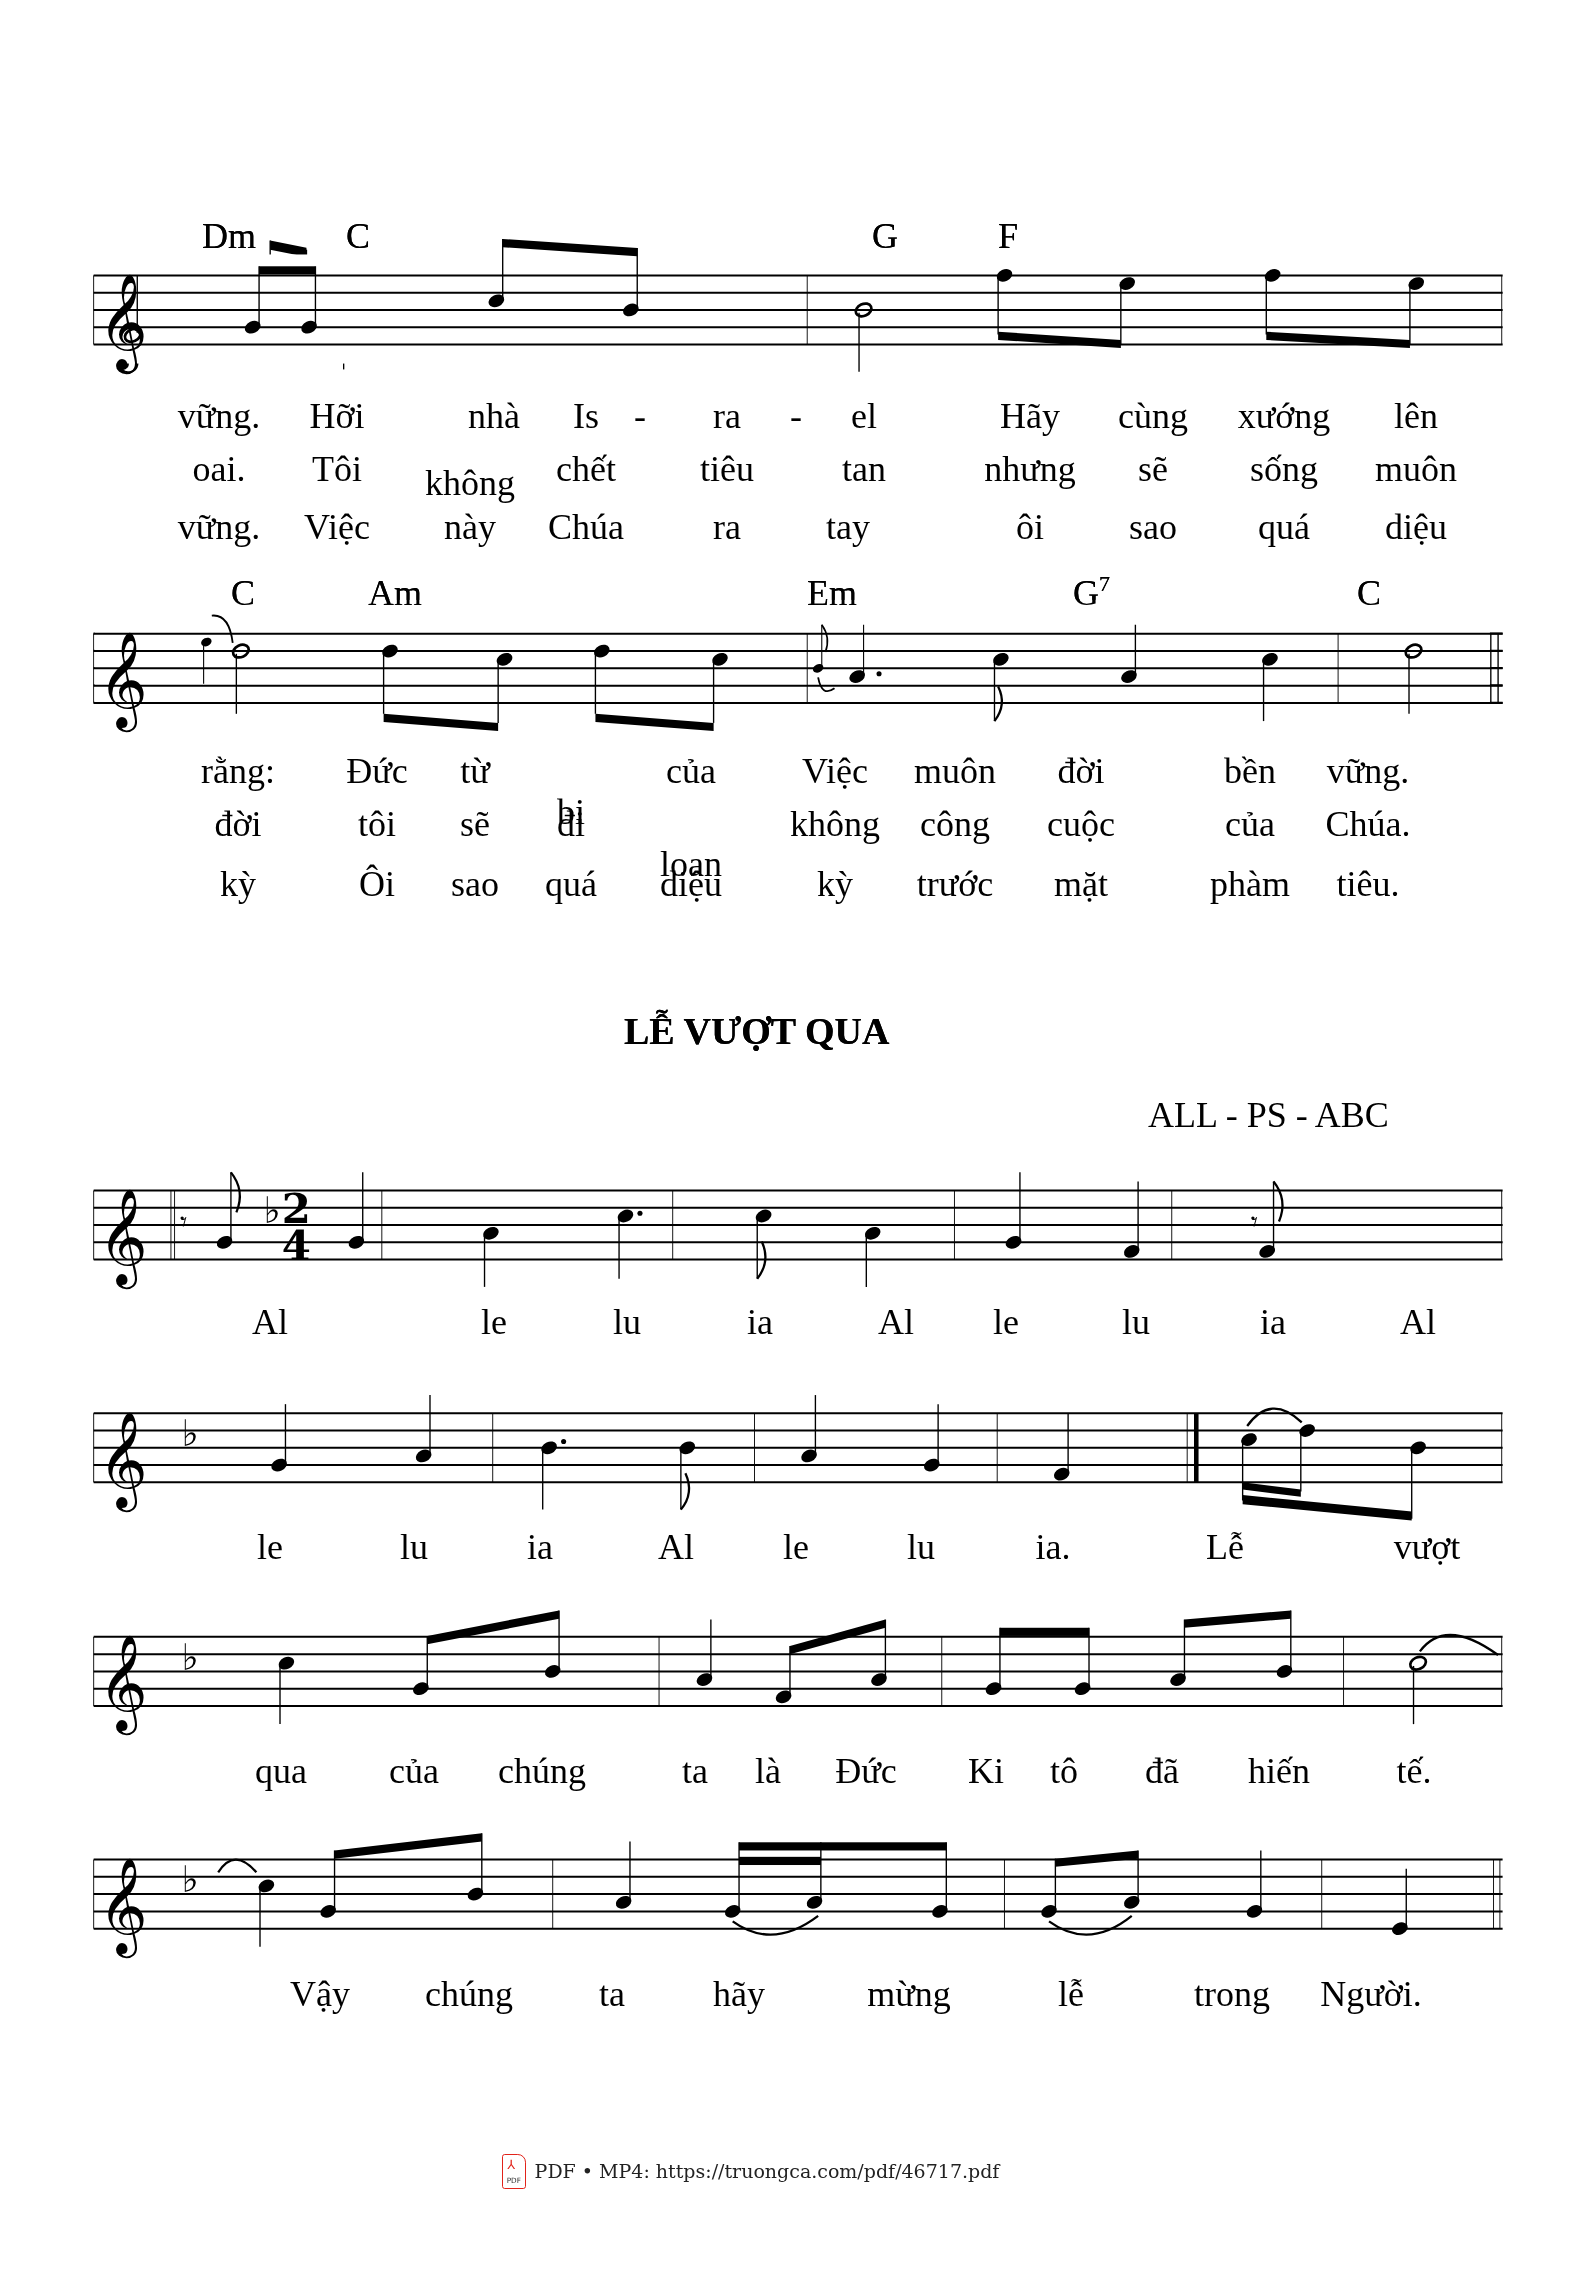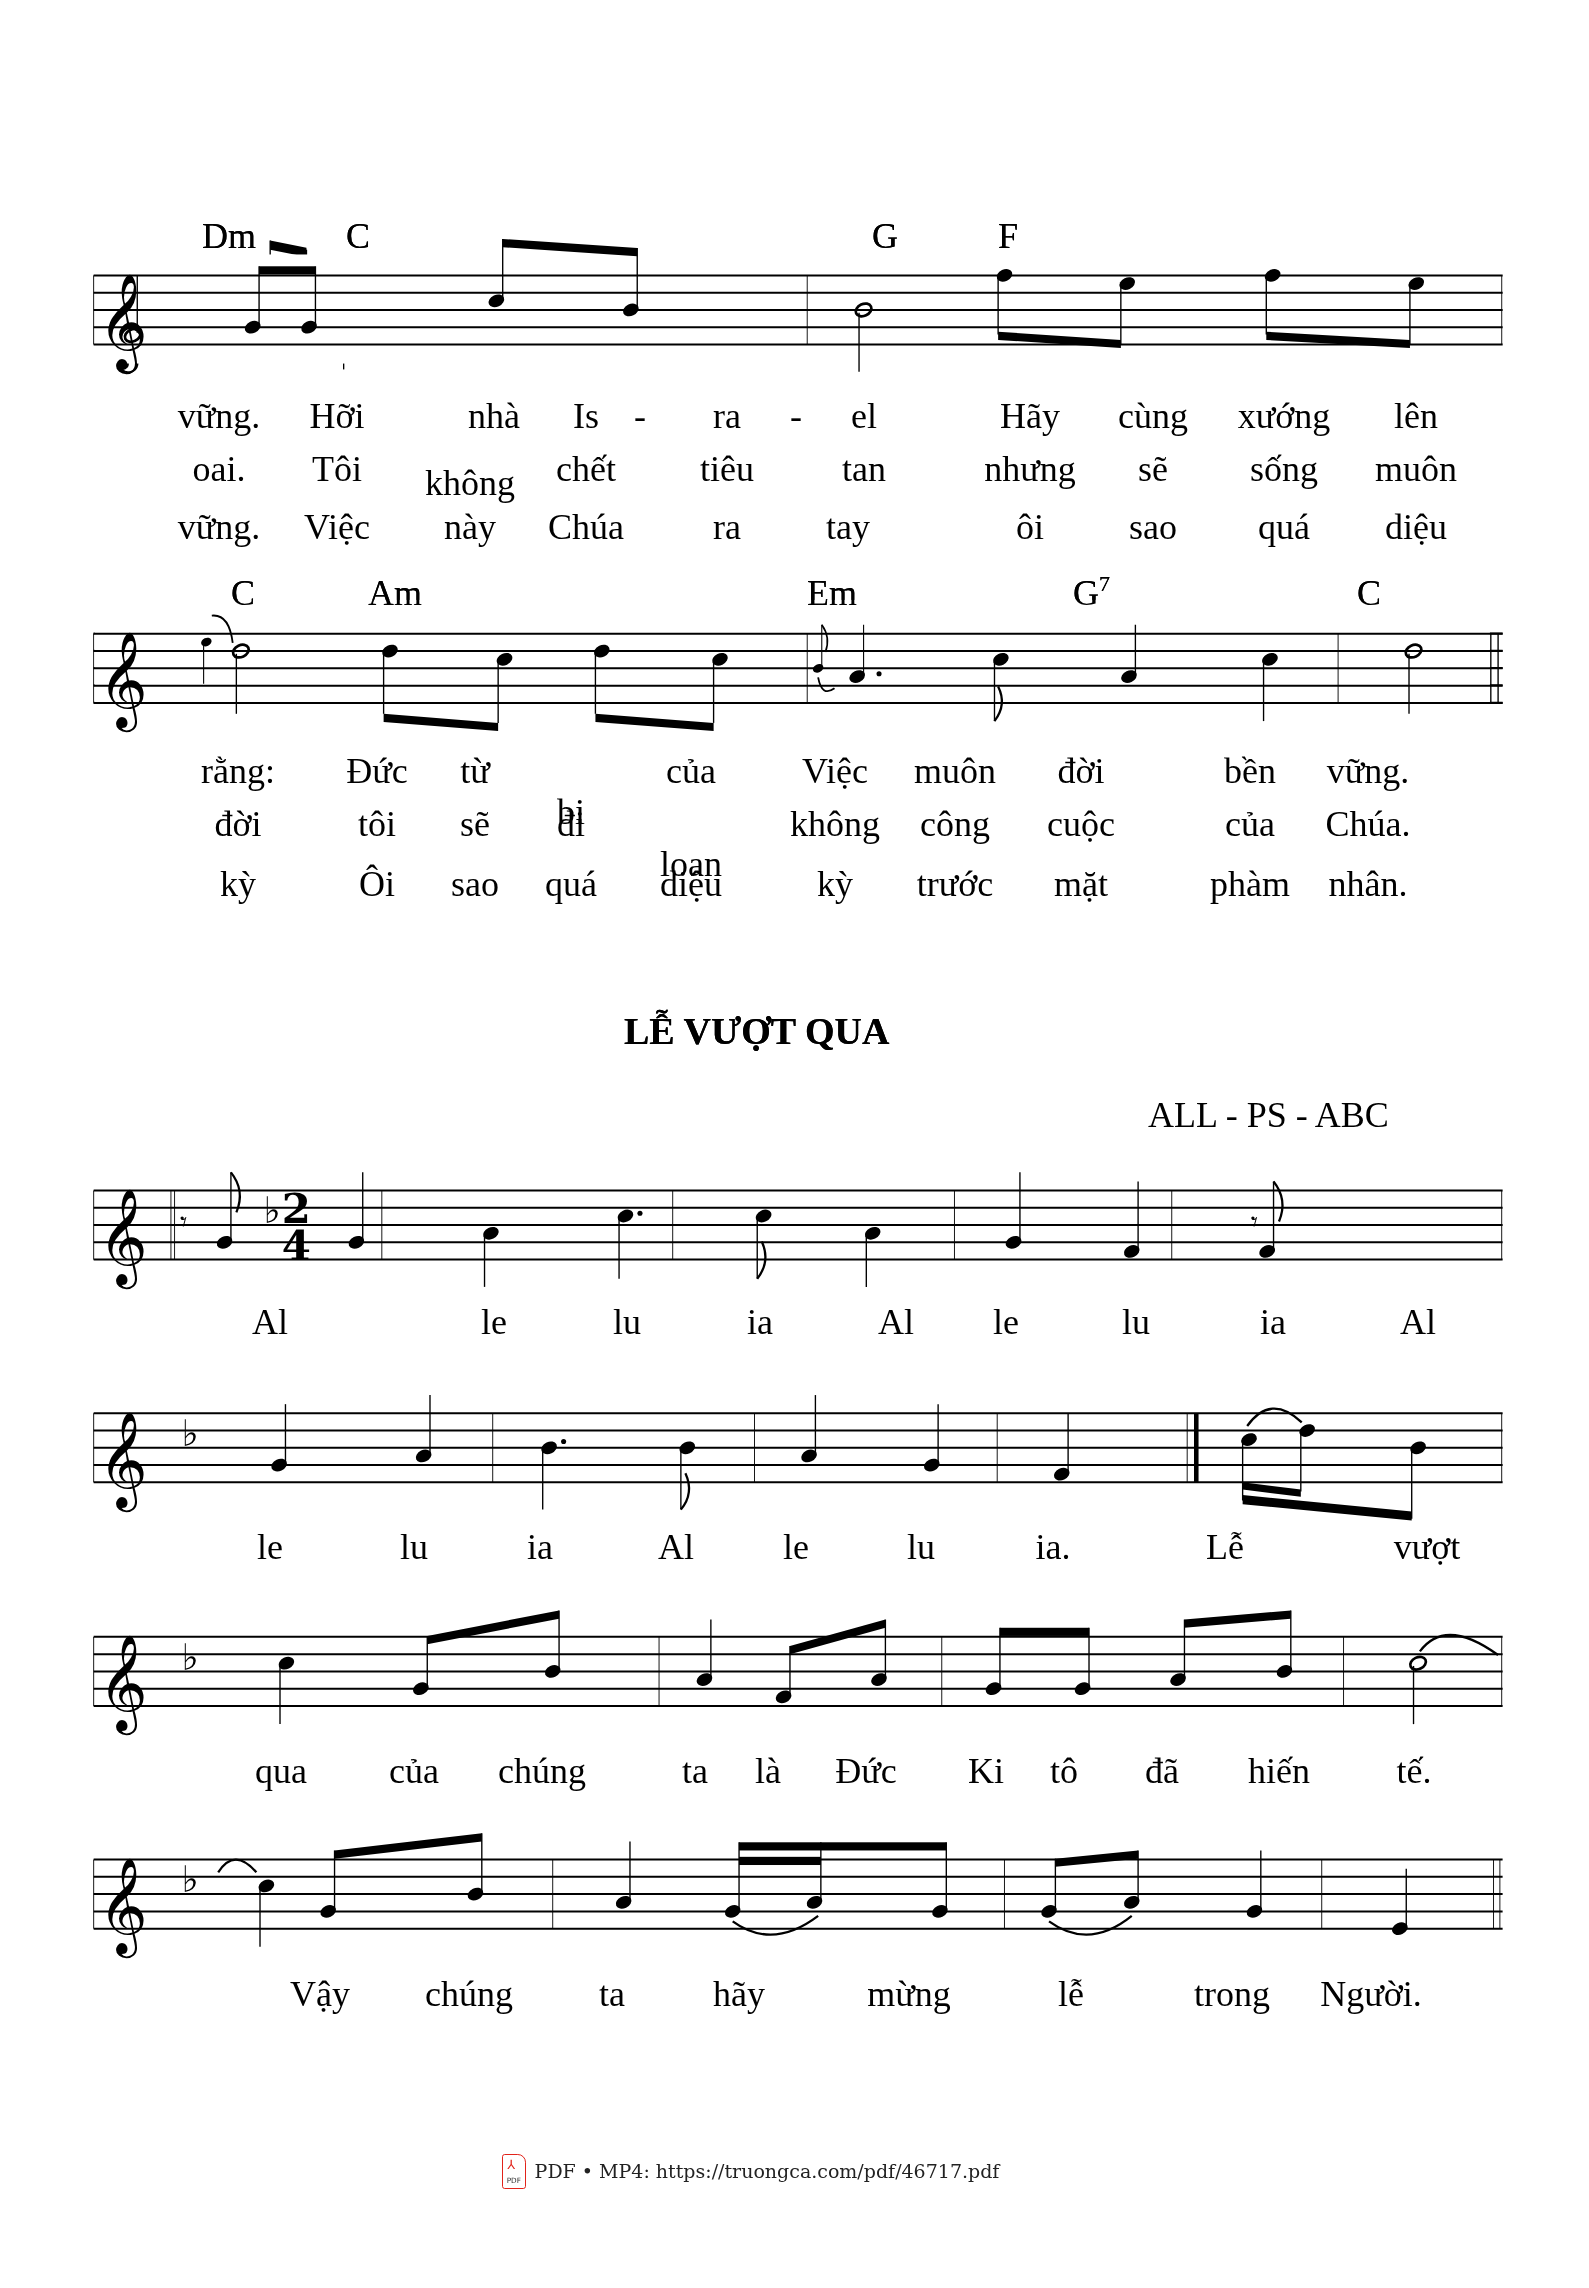--- a/index.html
+++ b/index.html
@@ -199,21 +199,21 @@
     <div class="lyric" style="left: 955px; top: 806px;">công</div>
     <div class="lyric" style="left: 955px; top: 866px;">trước</div>
     <div class="lyric" style="left: 1081px; top: 753px;">đời</div>
     <div class="lyric" style="left: 1081px; top: 806px;">cuộc</div>
     <div class="lyric" style="left: 1081px; top: 866px;">mặt</div>
     <div class="lyric" style="left: 1250px; top: 753px;">bền</div>
     <div class="lyric" style="left: 1250px; top: 806px;">của</div>
     <div class="lyric" style="left: 1250px; top: 866px;">phàm</div>
     <div class="lyric" style="left: 1368px; top: 753px;">vững.</div>
     <div class="lyric" style="left: 1368px; top: 806px;">Chúa.</div>
-    <div class="lyric" style="left: 1368px; top: 866px;">nhân.</div>
+    <div class="lyric" style="left: 1368px; top: 866px;">tiêu.</div>
   </div>
 
 <div class="title" style="left:624px; top:1009px;">LỄ VƯỢT QUA</div>
 <div class="subtitle" style="left:1148px; top:1094px;">ALL - PS - ABC</div>
 
 <div id="lyrics-s3">
     <div class="lyric" style="left: 270px; top: 1304px;">Al</div>
     <div class="lyric" style="left: 494px; top: 1304px;">le</div>
     <div class="lyric" style="left: 627px; top: 1304px;">lu</div>
     <div class="lyric" style="left: 760px; top: 1304px;">ia</div>

